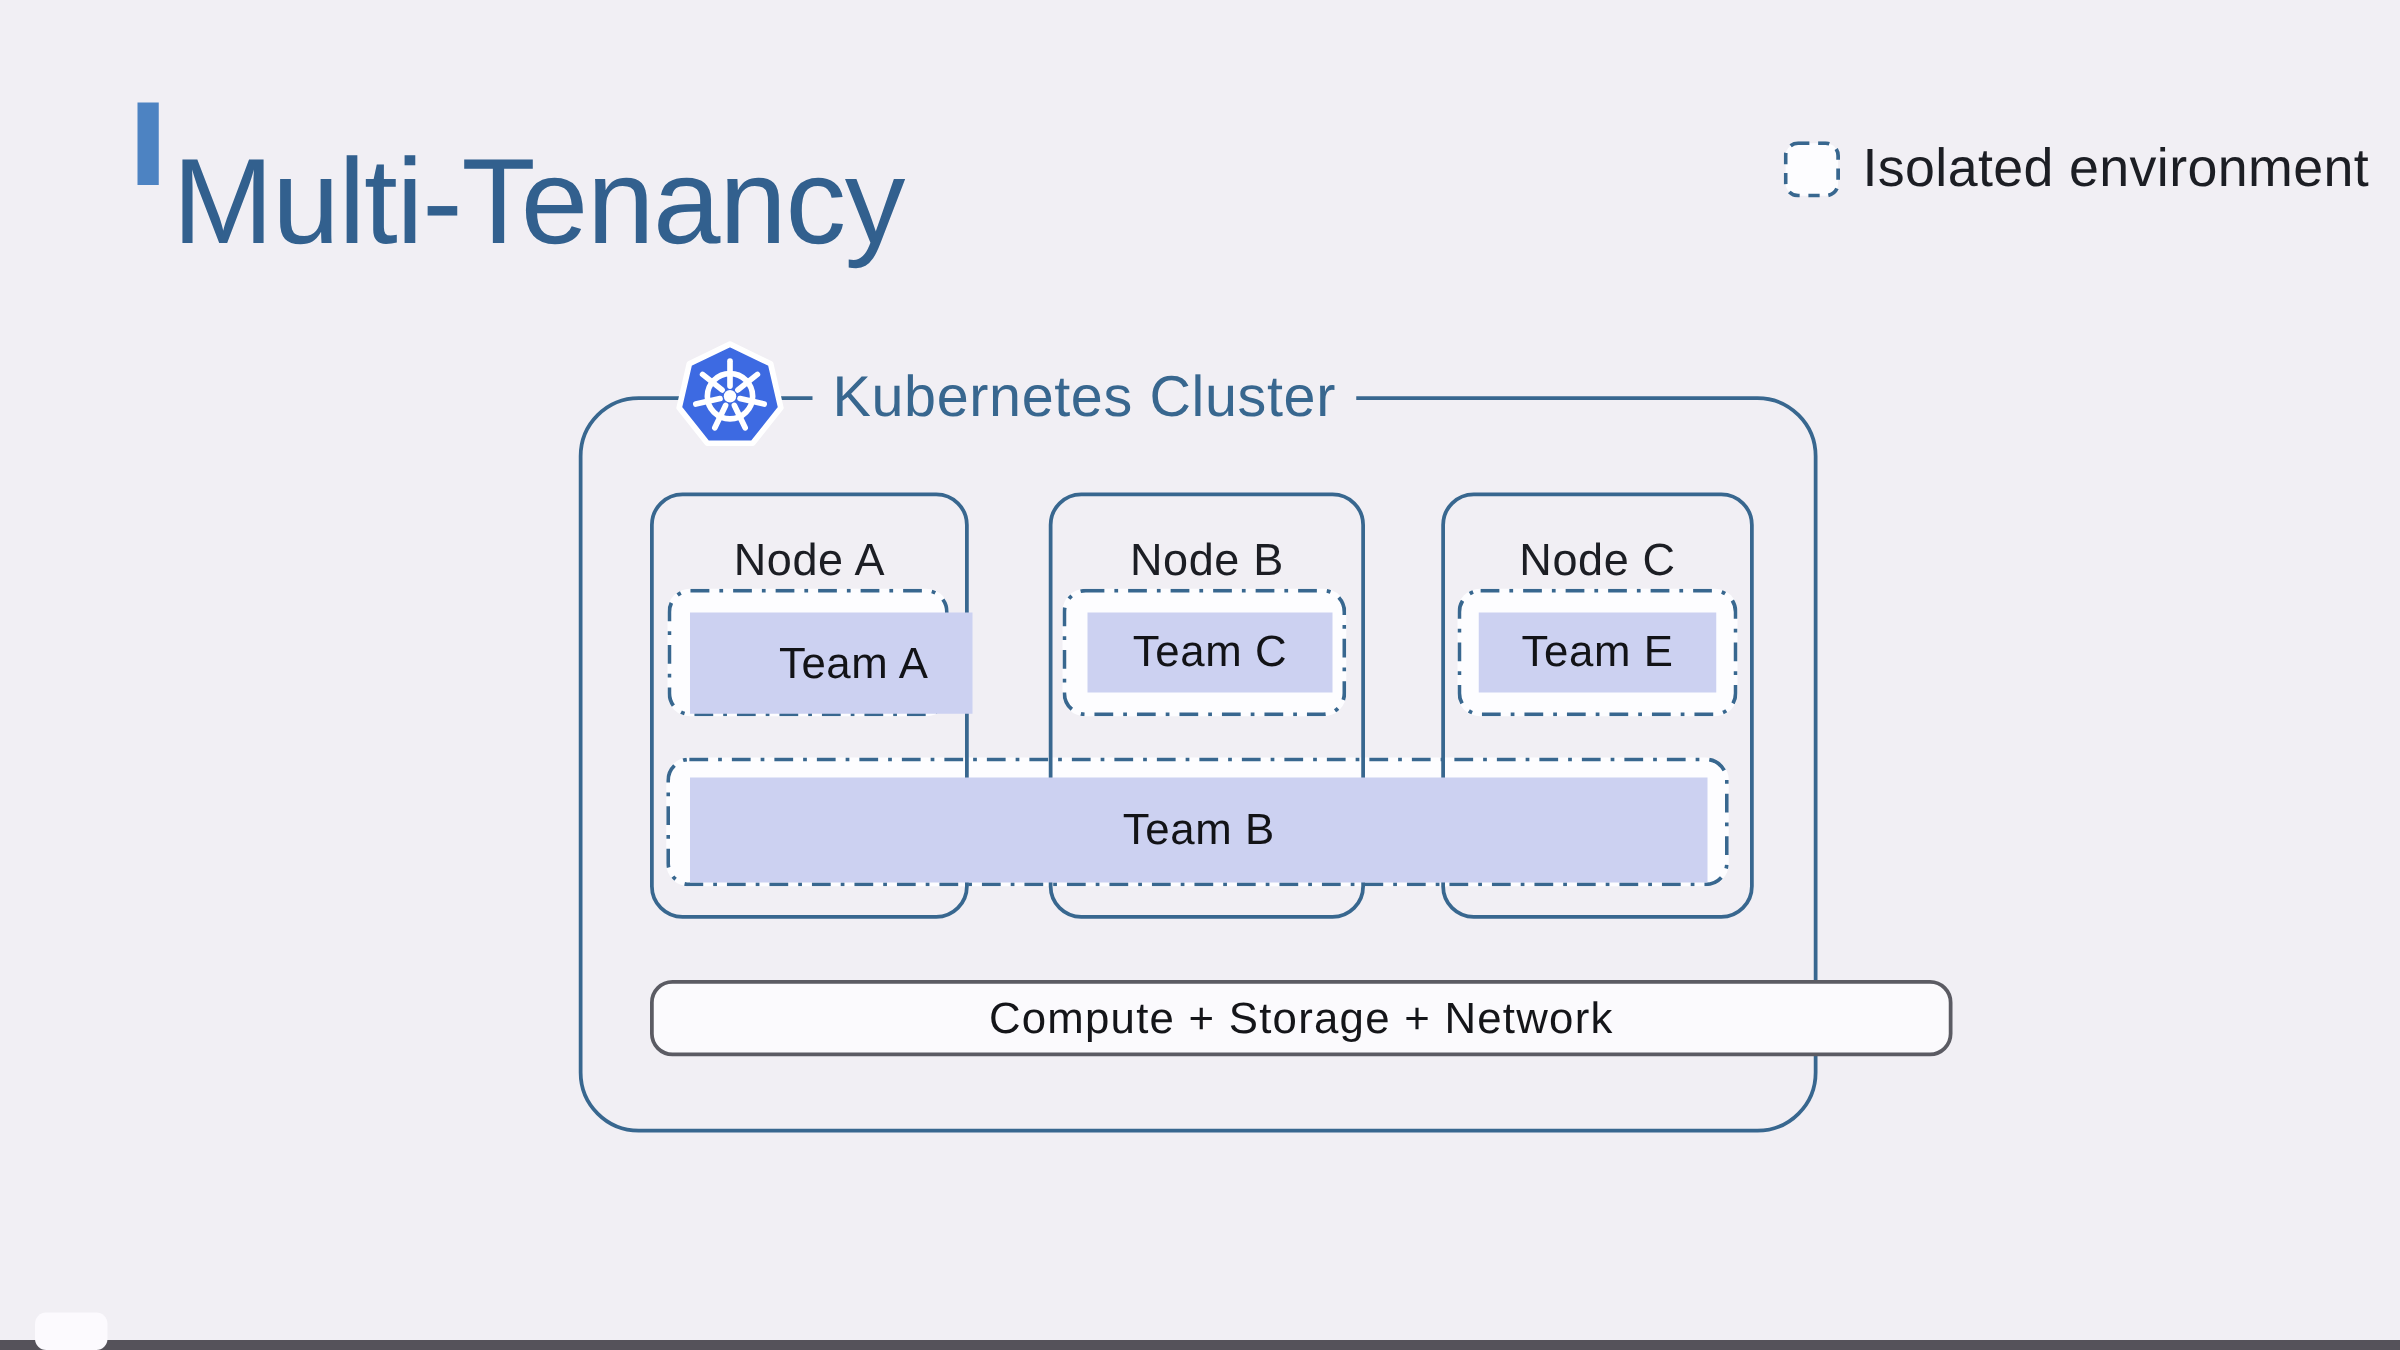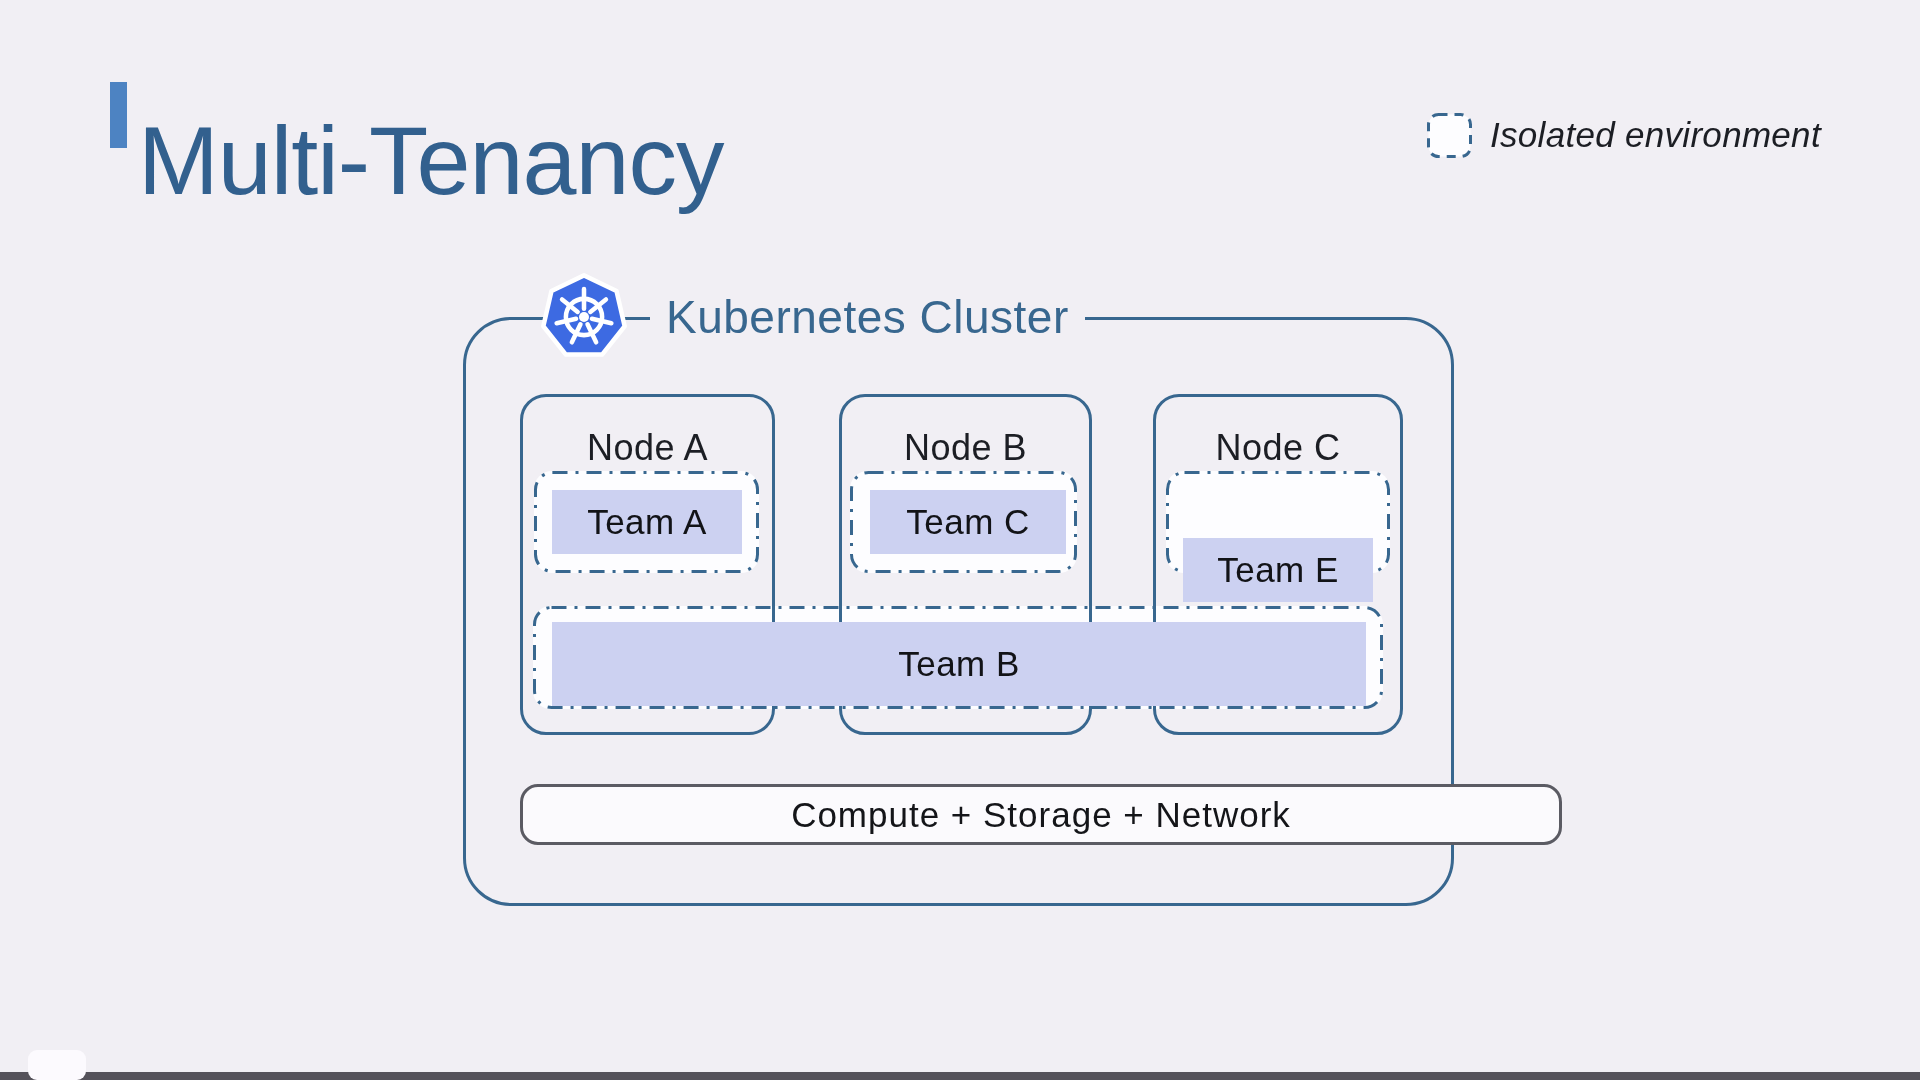--- a/index.html
+++ b/index.html
@@ -23,22 +23,22 @@
   }
 
   
   .legend{position:absolute;left:1427px;top:112px;height:46px;display:flex;align-items:center;}
   .legend-swatch{width:45px;height:45px;display:block;}
   .legend-swatch rect{
     fill:#fdfdff;stroke:var(--diagram-blue,#38678f);stroke-width:3;
     stroke-dasharray:9 7;
   }
   .legend-label{
-    margin-left:18px;font-size:35px;color:var(--label-text,#1c1e24);
-    letter-spacing:0.3px;white-space:nowrap;font-style:italic;
+    margin-left:18px;font-size:43px;color:var(--label-text,#1c1e24);
+    letter-spacing:0.3px;white-space:nowrap;
   }
 
   
   .cluster-box{
     position:absolute;left:463px;top:317px;width:985px;height:583px;
     border:3px solid var(--diagram-blue,#38678f);border-radius:48px;
     z-index:1;
   }
   .k8s-logo{position:absolute;left:536px;top:269px;width:96px;height:96px;z-index:6;}
   .k8s-hull{fill:var(--k8s-logo-blue,#3d6ae2);stroke:#ffffff;stroke-width:5;stroke-linejoin:round;}
@@ -77,23 +77,23 @@
   }
   .tenant-a{left:534px;top:471px;width:225px;height:102px;}
   .tenant-c{left:850px;top:471px;width:227px;height:102px;}
   .tenant-e{left:1166px;top:471px;width:224px;height:102px;}
 
   .team-chip{
     position:absolute;z-index:5;background:var(--team-fill,#ccd1f1);
     display:flex;align-items:center;justify-content:center;
     font-size:35px;color:#121317;letter-spacing:0.5px;
   }
-  .chip-a{left:552px;top:490px;width:190px;height:64px;}
+  .chip-a{left:552px;top:490px;width:190px;height:81px;padding-left:36px;}
   .chip-c{left:870px;top:490px;width:196px;height:64px;}
-  .chip-e{left:1183px;top:490px;width:190px;height:64px;margin-top:48px;}
+  .chip-e{left:1183px;top:490px;width:190px;height:64px;}
 
   
   .teamb-bg{
     position:absolute;left:533px;top:606px;width:850px;height:103px;
     background:#fdfdff;border-radius:18px;z-index:2;
   }
   .teamb-stroke{position:absolute;left:533px;top:606px;width:850px;height:103px;z-index:4;}
   .teamb-stroke rect{
     fill:none;stroke:var(--diagram-blue,#38678f);stroke-width:3;
     stroke-dasharray:15 8 3 8;

